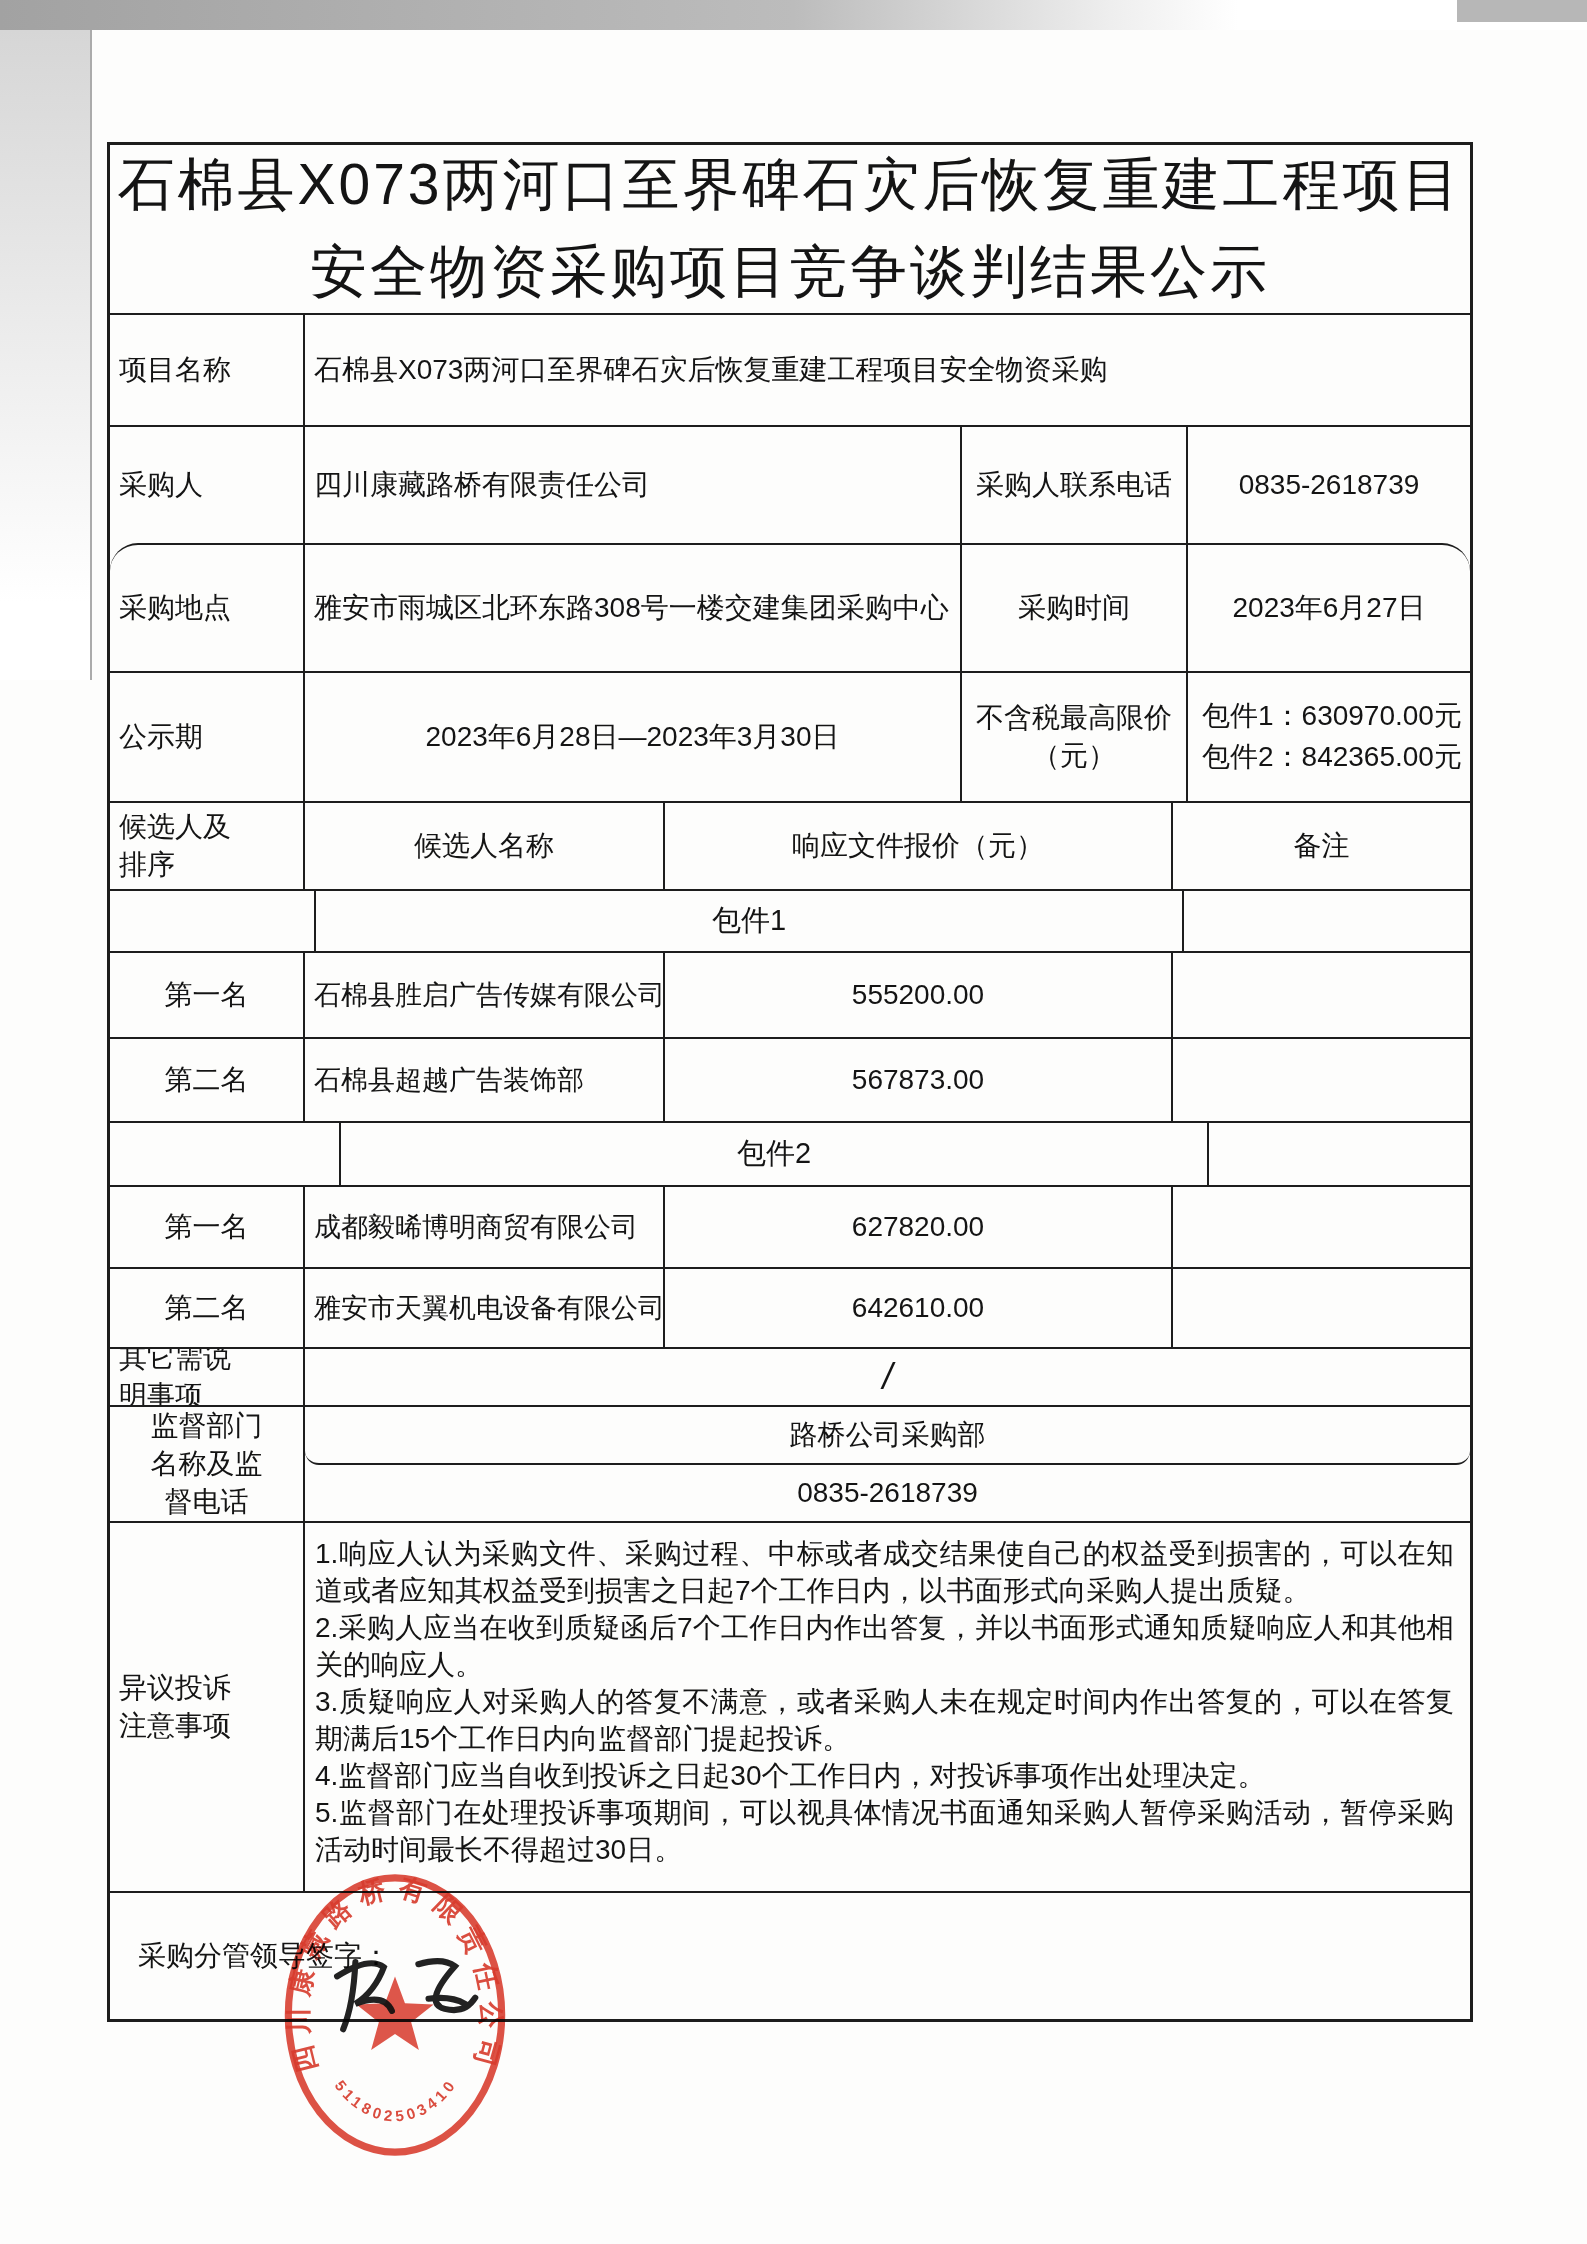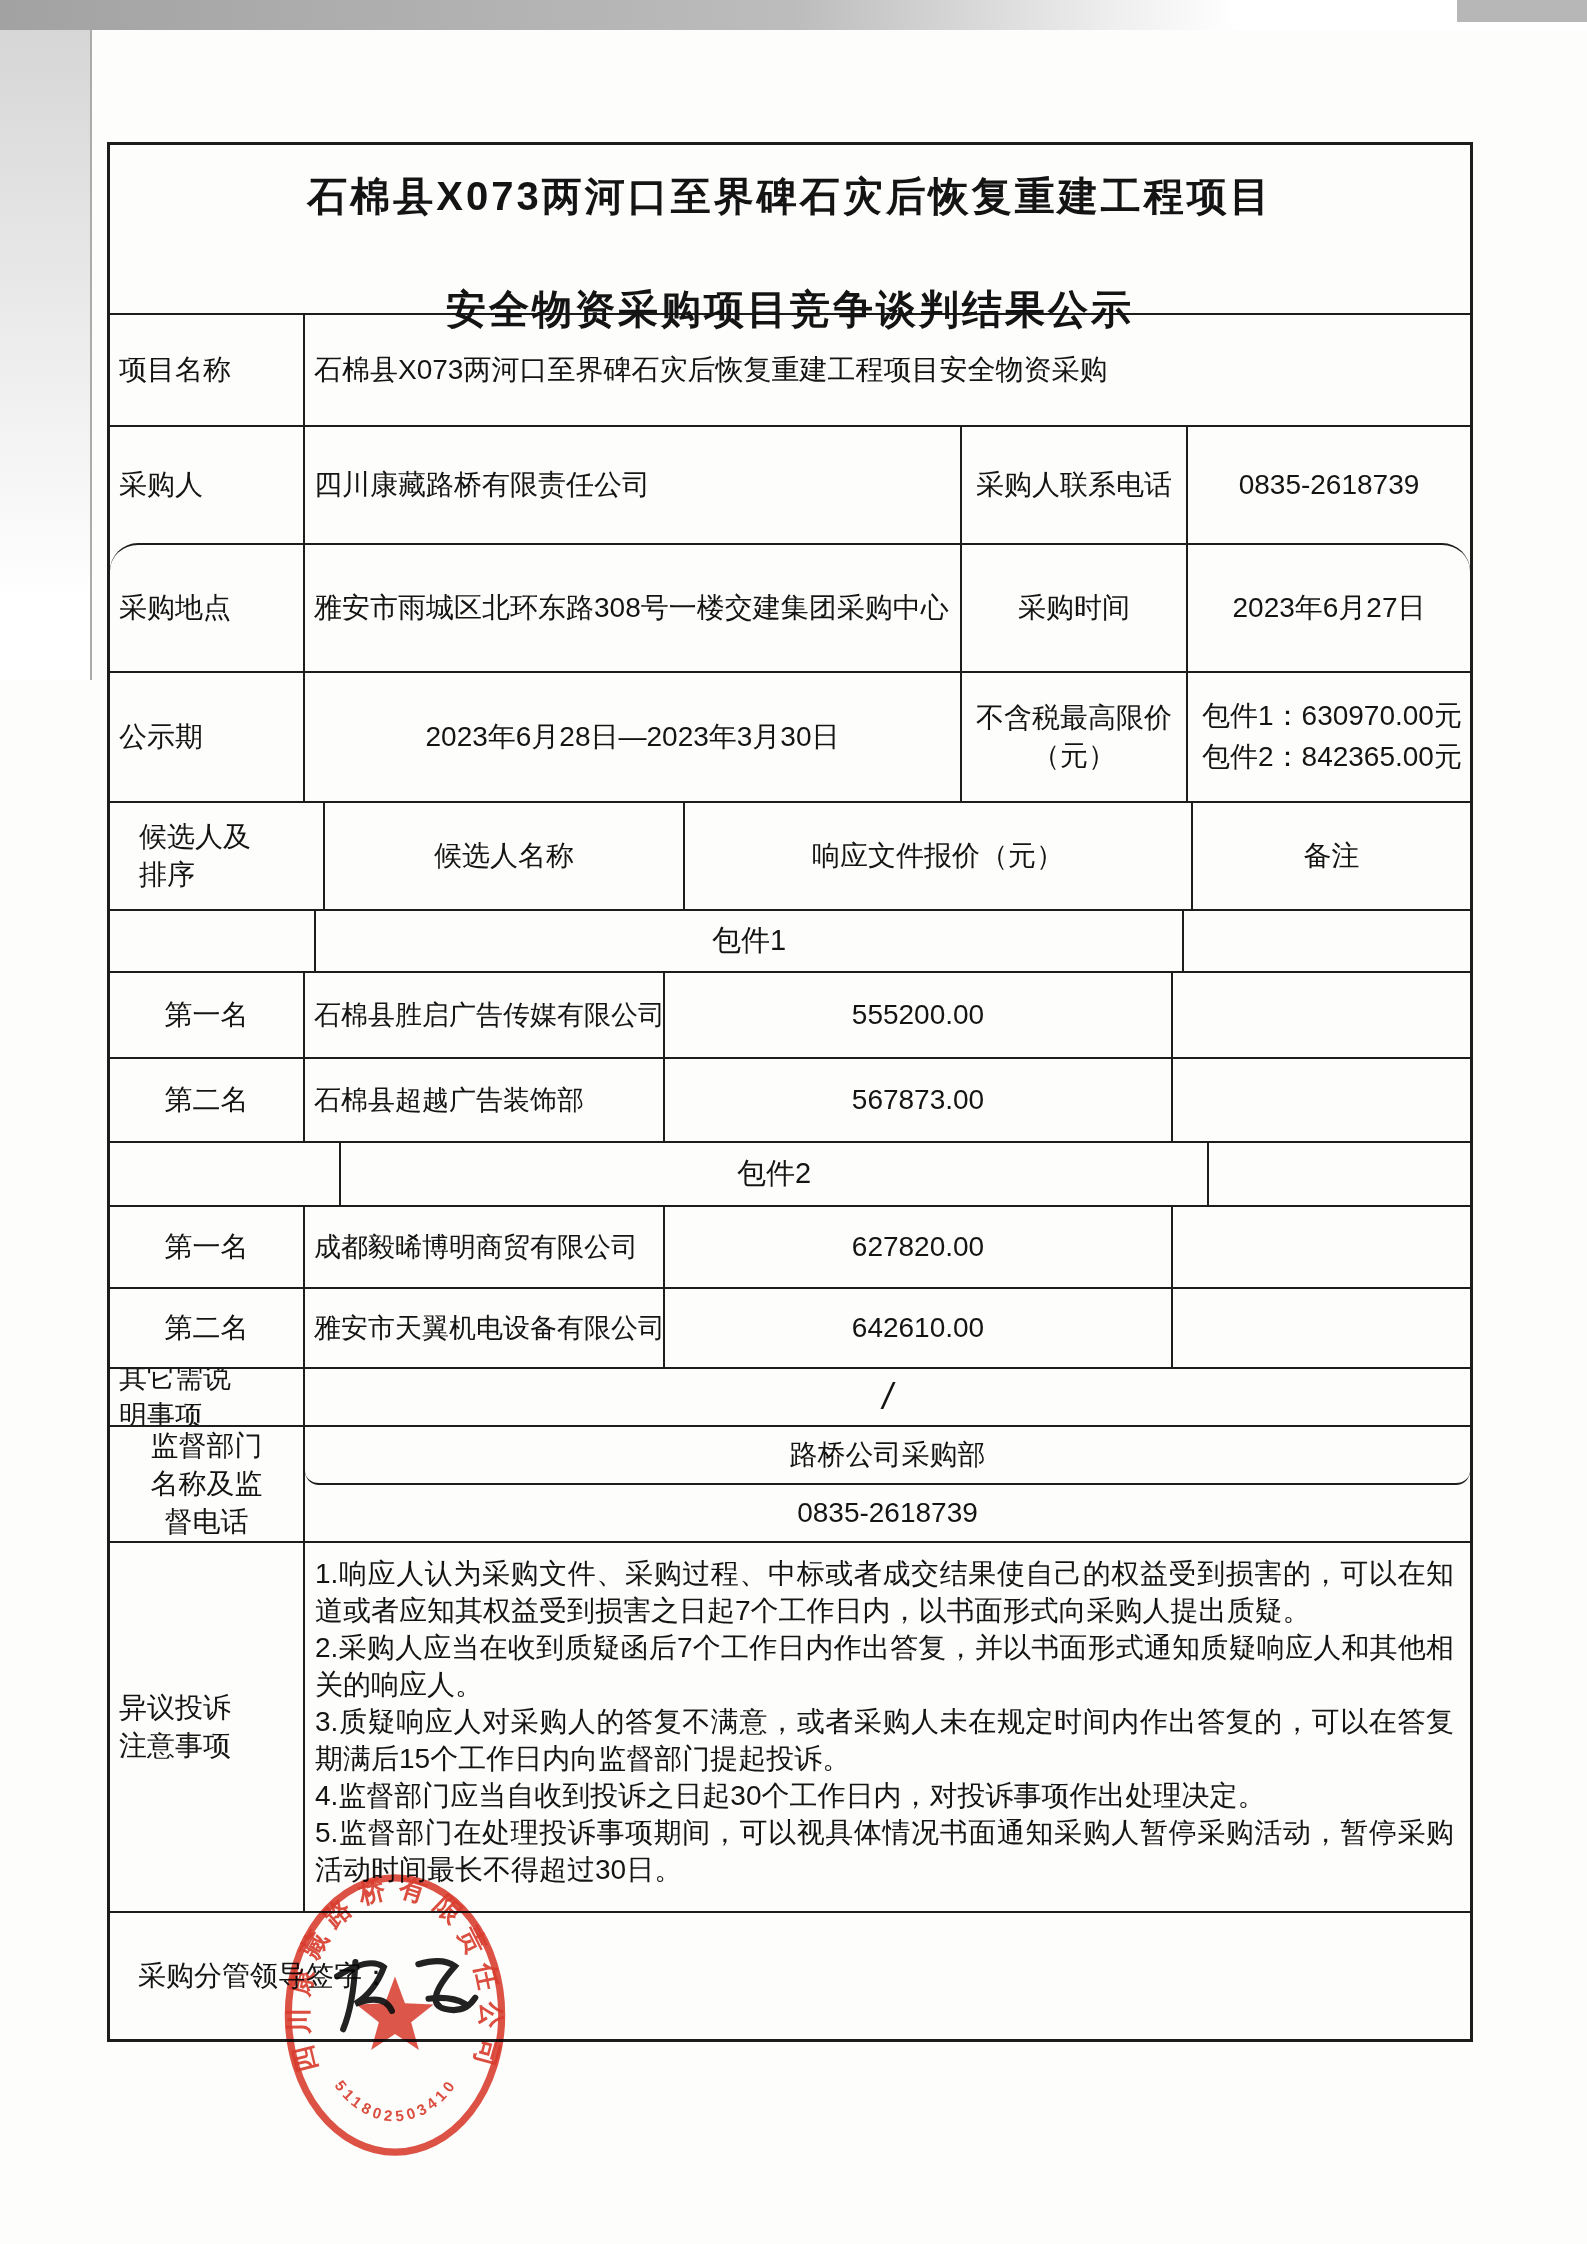--- a/index.html
+++ b/index.html
@@ -28,23 +28,23 @@
   .cw-mid{width:657px;}
   .cw-l2{width:226px;}
   .cw-name{width:360px;}
   .cw-price{width:508px;}
   .cw-band{width:868px;}
   .cw-rest{flex:1;}
   .pl8{padding-left:9px;}
   .ctr{justify-content:center;text-align:center;}
   .wrapnarrow{display:inline-block;width:122px;line-height:1.35;}
   .r-title{border-top:none;height:168px;flex-direction:column;align-items:center;justify-content:center;gap:10px;}
-  .title-line{font-weight:bold;font-size:40px;letter-spacing:3px;white-space:nowrap;margin-top:48px;}
+  .title-line{font-weight:normal;font-size:57px;letter-spacing:3px;white-space:nowrap;}
   .h-r2{height:112px;} .h-r3{height:118px;} .h-r4{height:128px;border-radius:28px;} .h-r5{height:130px;}
-  .h-r6{height:108px;padding-left:20px;} .h-band{height:62px;padding-left:11px;} .h-c1{height:86px;} .h-c2{height:84px;}
+  .h-r6{height:88px;} .h-band{height:62px;padding-left:11px;} .h-c1{height:86px;} .h-c2{height:84px;}
   .h-band2{height:64px;padding-left:36px;} .h-c3{height:82px;} .h-c4{height:80px;} .h-other{height:58px;}
   .h-sup{height:116px;} .h-obj{height:370px;} .h-sign{height:128px;}
   .name-cell{font-size:27px;white-space:nowrap;}
   .band-cell{justify-content:center;font-size:29px;}
   .slash{font-size:36px;font-style:italic;}
   .limit-lines{line-height:1.45;padding-left:14px;}
   .sup-col{flex:1;display:flex;flex-direction:column;}
   .sup-row{flex:1;display:flex;align-items:center;justify-content:center;border-radius:14px;}
   .sup-row.top{border-bottom:2px solid var(--ln);}
   .obj-cell{align-items:flex-start !important;}

